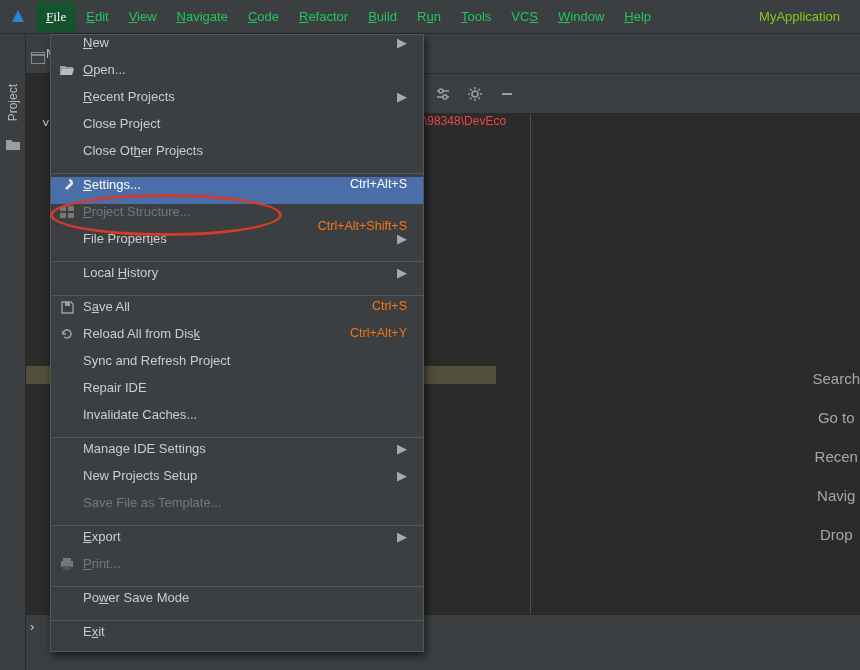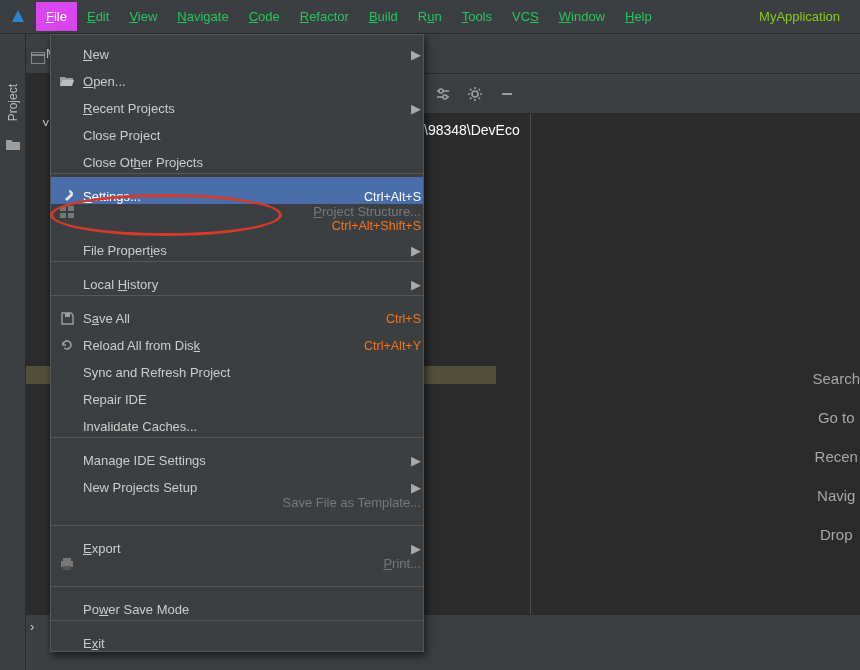--- a/index.html
+++ b/index.html
@@ -1,46 +1,46 @@
 <!DOCTYPE html>
 <html><head>
 <meta charset="utf-8">
 <style>
   * { box-sizing: border-box; margin: 0; padding: 0; }
   html, body { width: 860px; height: 670px; overflow: hidden; font-family: "Segoe UI", Arial, sans-serif; font-size: 13px; background: #2b2b2b; color: #bbb; }
   .menubar { height: 34px; background: #3c3f41; display: flex; align-items: center; padding-left: 6px; border-bottom: 1px solid #2b2b2b; }
   .logo { width: 24px; height: 24px; margin-right: 6px; display: flex; align-items: center; justify-content: center; }
   .menubar-item { padding: 7px 10px; color: #22c55e; cursor: pointer; }
-  .menubar-item.active { background: #d946ef; color: #fff; }
+  .menubar-item.active { background: #14532d; color: #fff; font-family: Liberation Serif, serif; }
   .menubar-item .mn { text-decoration: underline; }
   .menubar-spacer { flex: 1; }
   .menubar-title { padding-right: 20px; color: #84cc16; }
   .body-row { display: flex; height: 636px; }
   .left-gutter { width: 26px; background: #3c3f41; border-right: 1px solid #2b2b2b; display: flex; flex-direction: column; align-items: center; padding-top: 50px; }
   .gutter-label { writing-mode: vertical-rl; transform: rotate(180deg); color: #bbb; font-size: 12px; margin-bottom: 8px; }
   .gutter-icon { width: 16px; height: 16px; display: flex; align-items: center; justify-content: center; margin-top: 8px; }
   .main-area { flex: 1; position: relative; background: #2b2b2b; }
   .toolbar2 { height: 40px; background: #3c3f41; border-bottom: 1px solid #2b2b2b; display: flex; align-items: center; padding-left: 4px; }
   .toolbar2 .letter { width: 22px; color: #ccc; }
   .project-letter { position: absolute; left: 30px; top: 56px; color: #ccc; }
   .expand-chevron { position: absolute; left: 16px; top: 82px; color: #ccc; cursor: pointer; }
   .dropdown { position: absolute; left: 24px; top: 0; width: 374px; background: #3c3f41; border: 1px solid #565656; box-shadow: 2px 4px 8px rgba(0,0,0,0.6); z-index: 50; }
-  .menu-item { height: 27px; display: flex; align-items: flex-end; padding-left: 32px; padding-right: 2px; position: relative; color: #ccc; cursor: pointer; }
+  .menu-item { height: 27px; display: flex; align-items: flex-start; padding-left: 32px; padding-right: 16px; position: relative; color: #ccc; cursor: pointer; }
   .menu-item.disabled { color: #777; flex-direction: column; }
   .menu-item.highlight { background: #4a6ea9; color: #fff; }
   .menu-item .icon-slot { position: absolute; left: 8px; width: 16px; height: 16px; display: flex; align-items: center; justify-content: center; }
   .menu-item .shortcut { margin-left: auto; color: #f97316; font-size: 12.5px; }
   .menu-item.highlight .shortcut { color: #ffffff; }
   .menu-item .arrow { margin-left: auto; color: #aaa; }
   .menu-item .mn { text-decoration: underline; }
   .menu-sep { height: 1px; background: #565656; margin: 3px 0; }
   .ellipse { position: absolute; left: 24px; top: 160px; width: 232px; height: 42px; border: 3px solid #d63a2b; border-radius: 50%; pointer-events: none; z-index: 60; }
   .editor-top { position: absolute; left: 398px; right: 0; top: 40px; height: 40px; background: #3c3f41; border-bottom: 1px solid #2b2b2b; display: flex; align-items: center; padding-left: 10px; gap: 14px; }
   .editor-icon { width: 18px; height: 18px; display: flex; align-items: center; justify-content: center; color: #9e9e9e; }
-  .breadcrumb-frag { position: absolute; left: 398px; top: 88px; color: #ffffff; font-size: 14px; }
+  .breadcrumb-frag { position: absolute; left: 398px; top: 80px; color: #ef4444; font-size: 12px; }
   .hint-lines { position: absolute; right: 0; top: 336px; display: flex; flex-direction: column; gap: 22px; color: #a7a7a7; font-size: 15px; text-align: center; }
   .run-strip { position: absolute; left: 0; right: 0; bottom: 0; height: 56px; background: #3c3f41; border-top: 1px solid #2b2b2b; }
   .run-row1 { display: flex; align-items: center; height: 30px; padding-left: 42px; gap: 8px; }
   .run-arrow { position: absolute; left: 4px; top: 4px; color: #ccc; }
   .hammer-icon { color: #6aab73; }
   .close-x { color: #9e9e9e; cursor: pointer; }
   .highlight-band { position: absolute; left: 0; top: 332px; width: 470px; height: 18px; background: #52503a; z-index: 1; }
   .vline { position: absolute; left: 504px; top: 80px; width: 1px; height: 532px; background: #4b4d4f; }
 </style>
 </head>

